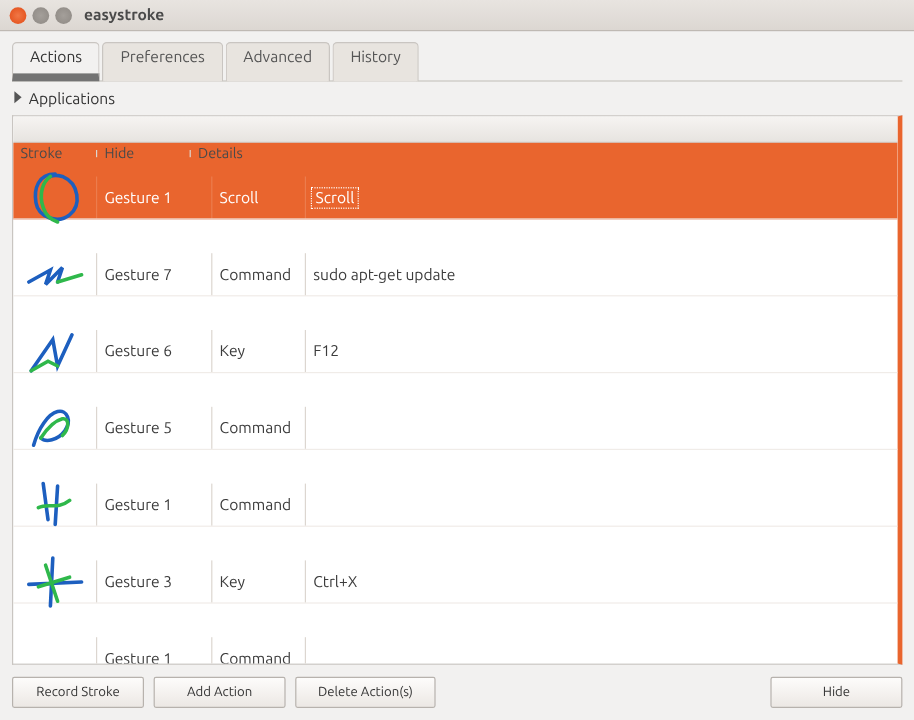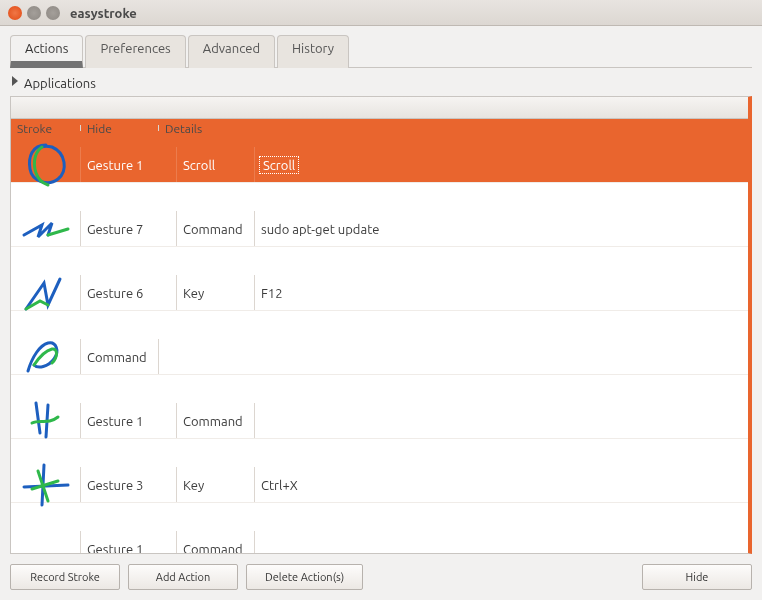--- a/index.html
+++ b/index.html
@@ -229,20 +229,21 @@
             <span class="details-cell-inner">F12</span>
           </div>
         </div>
         <div class="tr">
           <div class="td col-stroke stroke-cell">
             <svg viewBox="0 0 56 56">
               <path d="M10 42 C14 28 22 16 30 14 C38 12 42 22 36 30 C30 38 20 40 16 36" fill="none" stroke="#1d5fbf" stroke-width="3" stroke-linecap="round"></path>
               <path d="M16 36 C20 30 26 22 34 20 C40 19 40 28 34 34" fill="none" stroke="#2fb84b" stroke-width="3" stroke-linecap="round"></path>
             </svg>
           </div>
+          <div class="td col-name">Gesture 5</div>
           <div class="td col-type">Command</div>
           <div class="td col-details">
             <span class="details-cell-inner"></span>
           </div>
         </div>
         <div class="tr">
           <div class="td col-stroke stroke-cell">
             <svg viewBox="0 0 56 56">
               <path d="M18 10 L22 40 M30 12 L28 44" fill="none" stroke="#1d5fbf" stroke-width="3" stroke-linecap="round"></path>
               <path d="M14 30 C22 26 30 32 40 24" fill="none" stroke="#2fb84b" stroke-width="3" stroke-linecap="round"></path>

